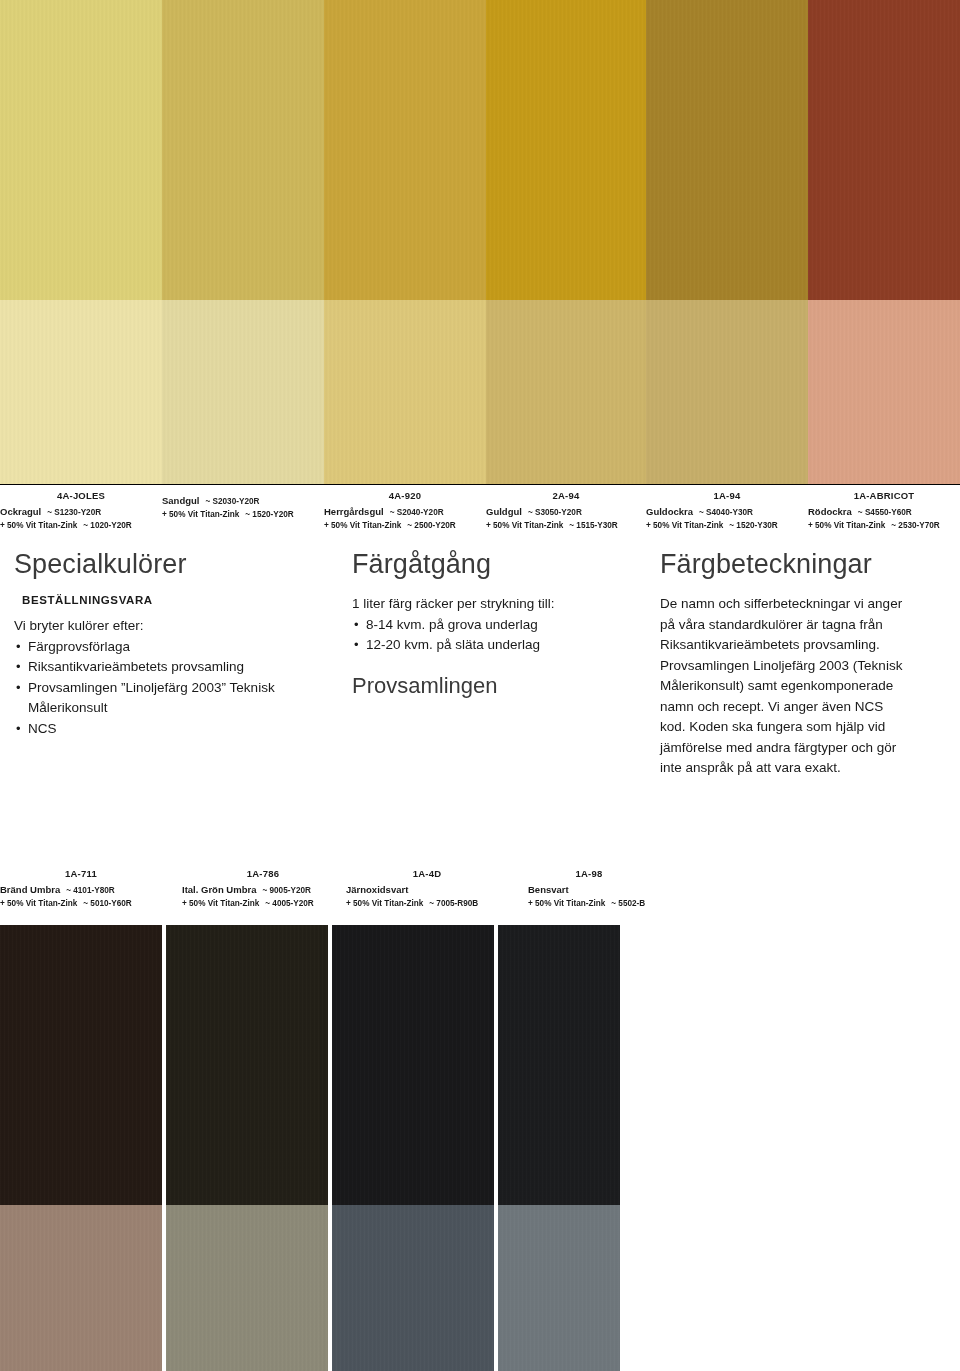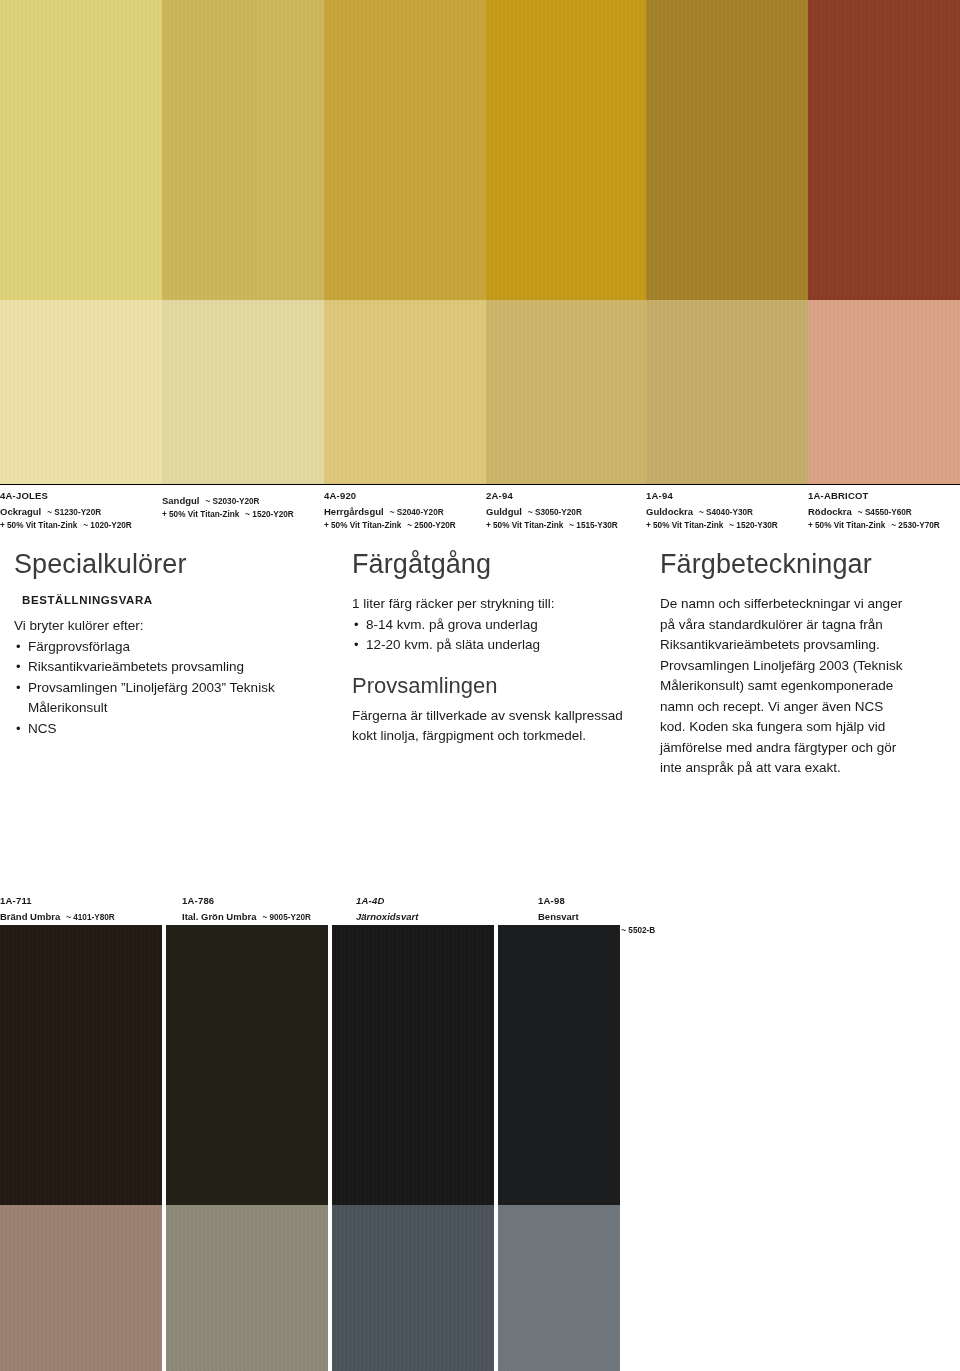--- a/index.html
+++ b/index.html
@@ -40,20 +40,21 @@
     display:flex;
   }
   .label-cell{
     box-sizing:border-box;
     padding-top:6px;
     position:relative;
   }
   .lbl-code{
     font-size:9.5px;font-weight:bold;letter-spacing:.2px;
     line-height:11px;
+    text-align:center;
   }
   .lbl-name{
     font-size:9.5px;font-weight:bold;line-height:11px;
     display:inline-block;
   }
   .lbl-ncs1{
     font-size:8.2px;font-weight:bold;line-height:11px;
     display:inline-block;margin-left:6px;color:#222;
   }
   .lbl-row2{
@@ -92,21 +93,21 @@
   ul.bul li:before{
     content:"•";position:absolute;left:2px;top:0;font-size:13px;
   }
   .col-h2{
     font-size:22px;font-weight:normal;color:#3a3a3a;
     line-height:28px;margin:16px 0 6px 0;
   }
 
   
   .label-row2{
-    position:absolute;left:0;top:889px;width:780px;height:36px;
+    position:absolute;left:0;top:862px;width:780px;height:36px;
     display:flex;
   }
 
   
   .bottom-strip{
     position:absolute;left:0;top:925px;width:960px;height:446px;
     display:flex;
   }
   .bswatch-col{position:relative;height:446px;}
 </style>
@@ -199,42 +200,41 @@
   </div>
 
   <div class="col" style="left:352px;width:275px;">
     <h2 class="col-h">Färgåtgång</h2>
     <p class="body-t">1 liter färg räcker per strykning till:</p>
     <ul class="bul">
       <li>8-14 kvm. på grova underlag</li>
       <li>12-20 kvm. på släta underlag</li>
     </ul>
     <h3 class="col-h2">Provsamlingen</h3>
-    <p class="body-t">Färgerna är tillverkade av svensk kallpressad kokt linolja, färgpigment och torkmedel.</p>
   </div>
 
   <div class="col" style="left:660px;width:246px;">
     <h2 class="col-h">Färgbeteckningar</h2>
     <p class="body-t">De namn och sifferbeteckningar vi anger på våra standardkulörer är tagna från Riksantikvarieämbetets provsamling. Provsamlingen Linoljefärg 2003 (Teknisk Målerikonsult) samt egenkomponerade namn och recept. Vi anger även NCS kod. Koden ska fungera som hjälp vid jämförelse med andra färgtyper och gör inte anspråk på att vara exakt.</p>
   </div>
 
 </div>
 
 <div class="label-row2" id="label-row2">
     <div class="label-cell" style="width: 162px;">
       <div class="lbl-code">1A-711</div>
       <div><span class="lbl-name">Bränd Umbra</span><span class="lbl-ncs1">~ 4101-Y80R</span></div>
       <div class="lbl-row2"><span class="mix">+ 50% Vit Titan-Zink</span><span class="ncs2">~ 5010-Y60R</span></div>
     </div>
     <div class="label-cell" style="width: 162px; margin-left: 20px;">
       <div class="lbl-code">1A-786</div>
       <div><span class="lbl-name">Ital. Grön Umbra</span><span class="lbl-ncs1">~ 9005-Y20R</span></div>
       <div class="lbl-row2"><span class="mix">+ 50% Vit Titan-Zink</span><span class="ncs2">~ 4005-Y20R</span></div>
     </div>
-    <div class="label-cell" style="width: 162px; margin-left: 12px; font-style: italic;">
+    <div class="label-cell" style="width: 162px; margin-left: 2px;">
       <div class="lbl-code">1A-4D</div>
       <div><span class="lbl-name">Järnoxidsvart</span></div>
       <div class="lbl-row2"><span class="mix">+ 50% Vit Titan-Zink</span><span class="ncs2">~ 7005-R90B</span></div>
     </div>
     <div class="label-cell" style="width: 122px; margin-left: 20px;">
       <div class="lbl-code">1A-98</div>
       <div><span class="lbl-name">Bensvart</span></div>
       <div class="lbl-row2"><span class="mix">+ 50% Vit Titan-Zink</span><span class="ncs2">~ 5502-B</span></div>
     </div>
   </div>

